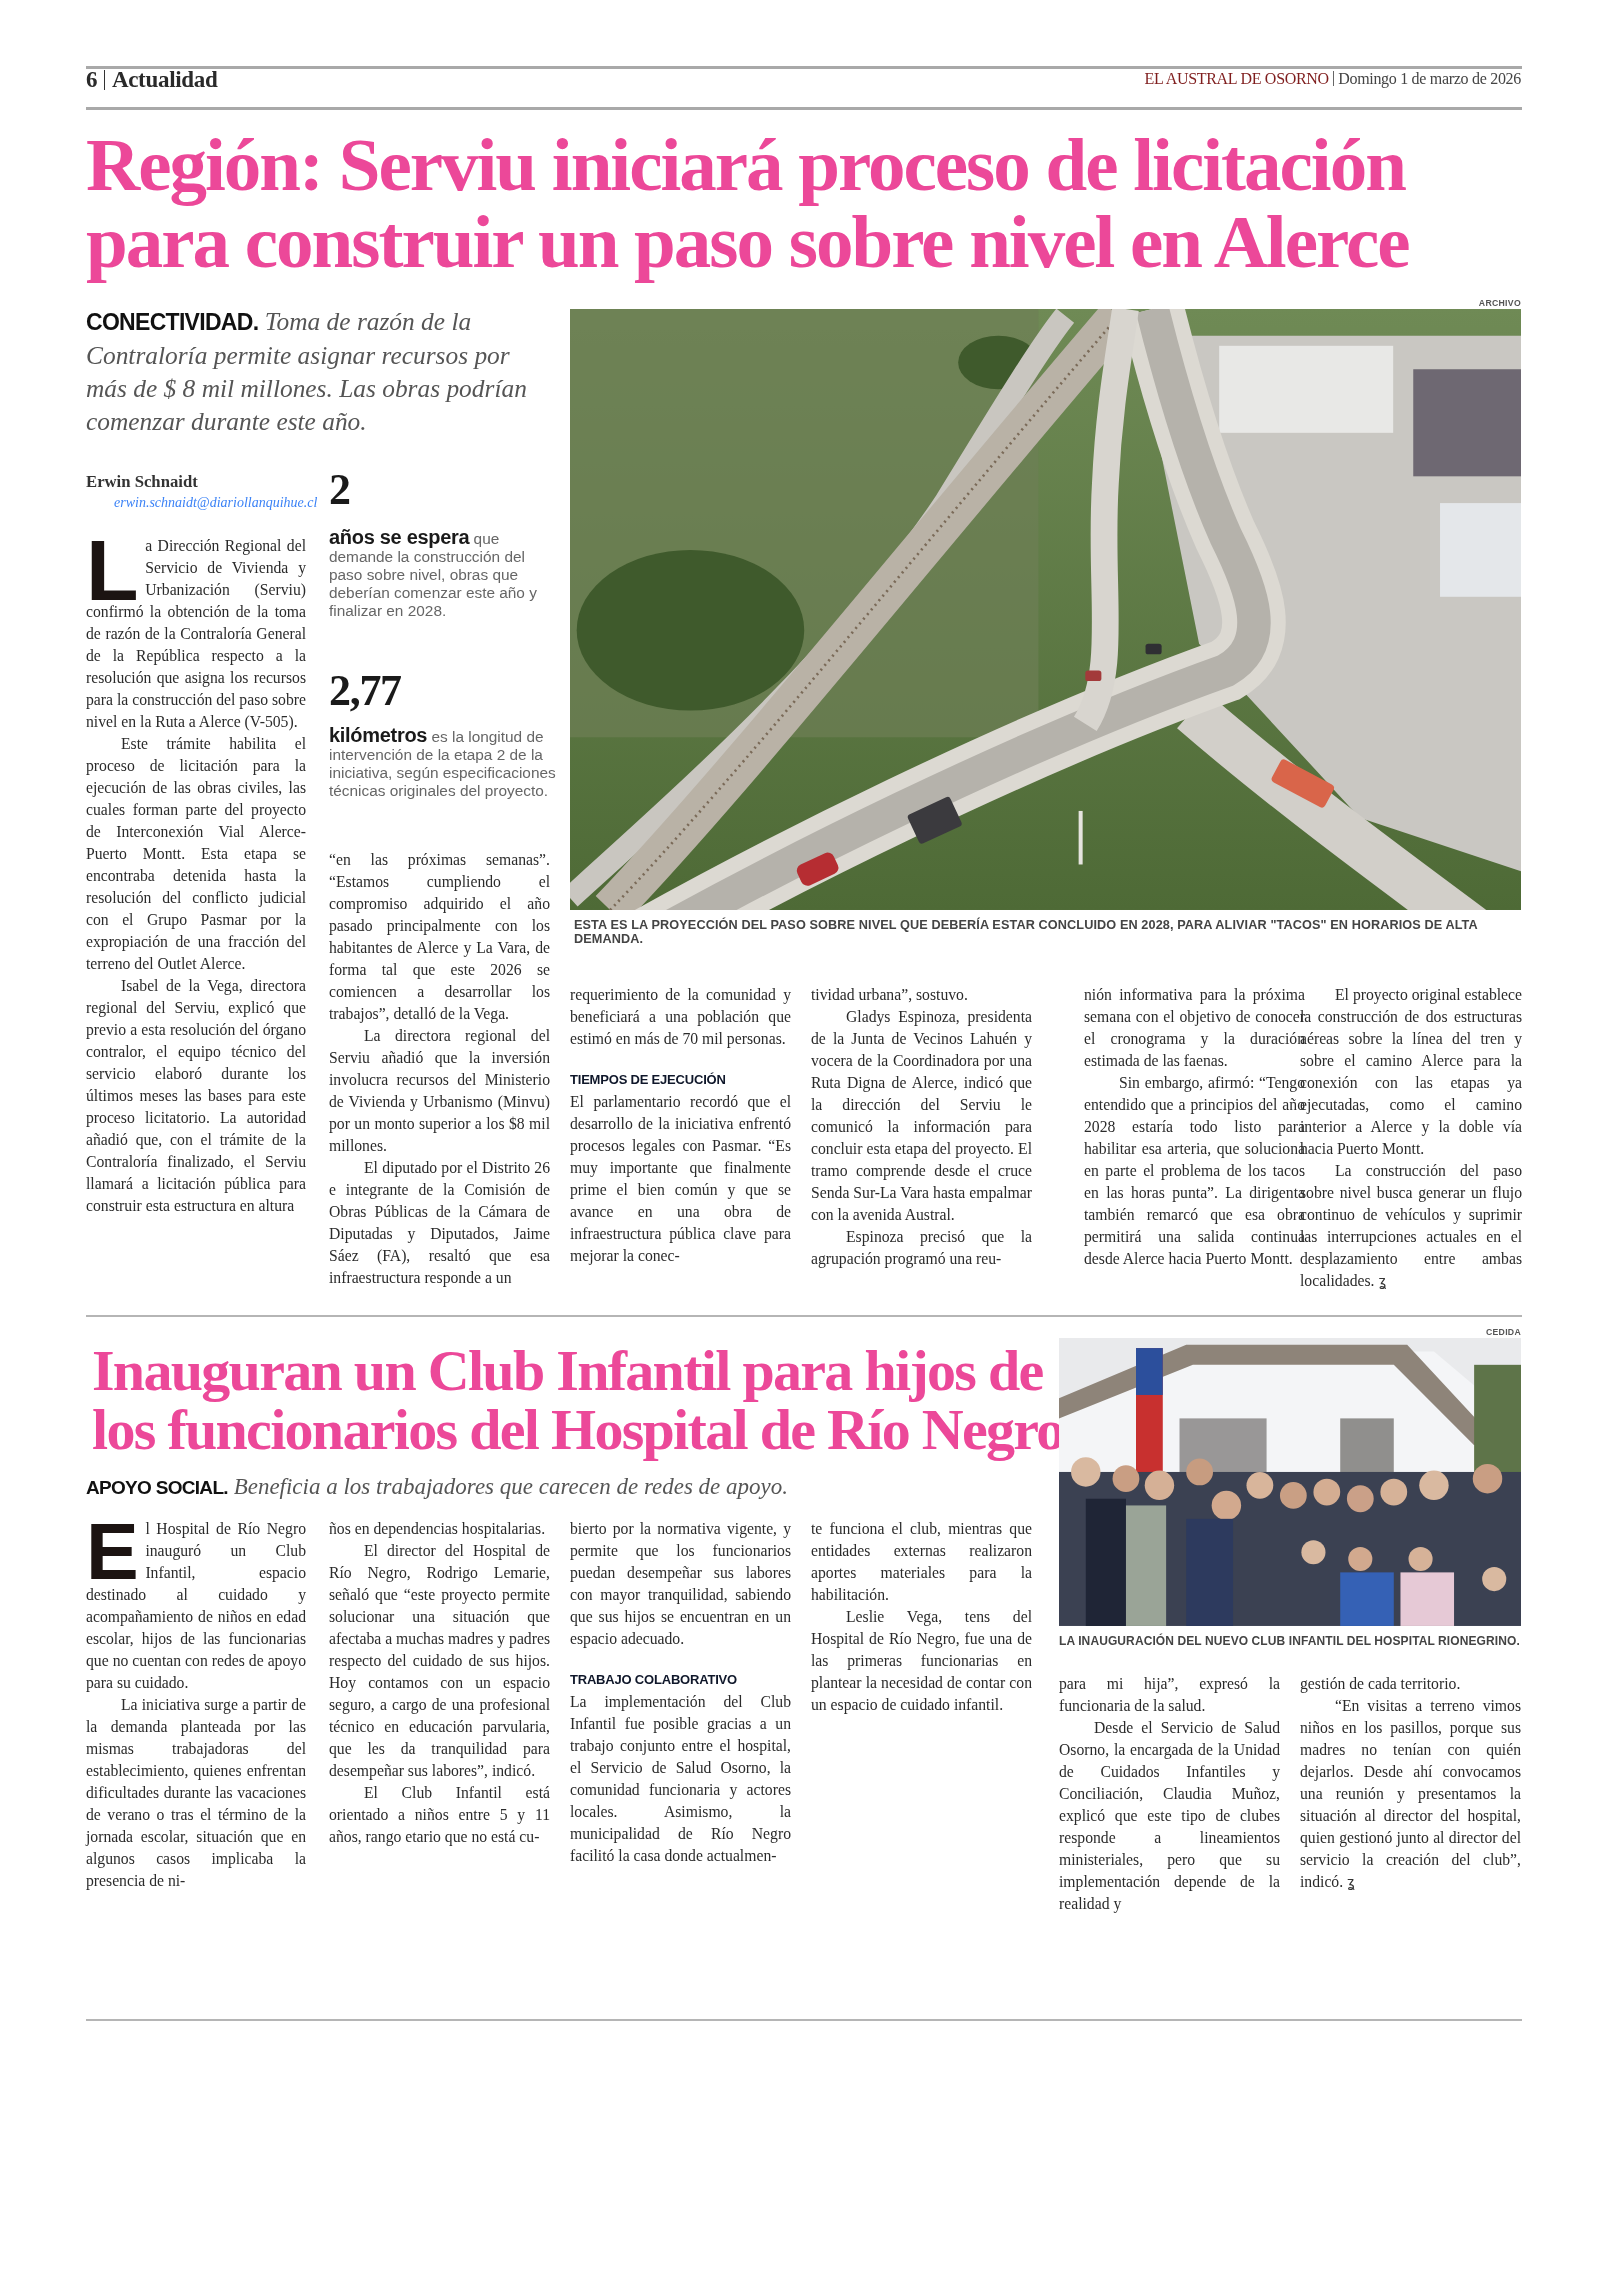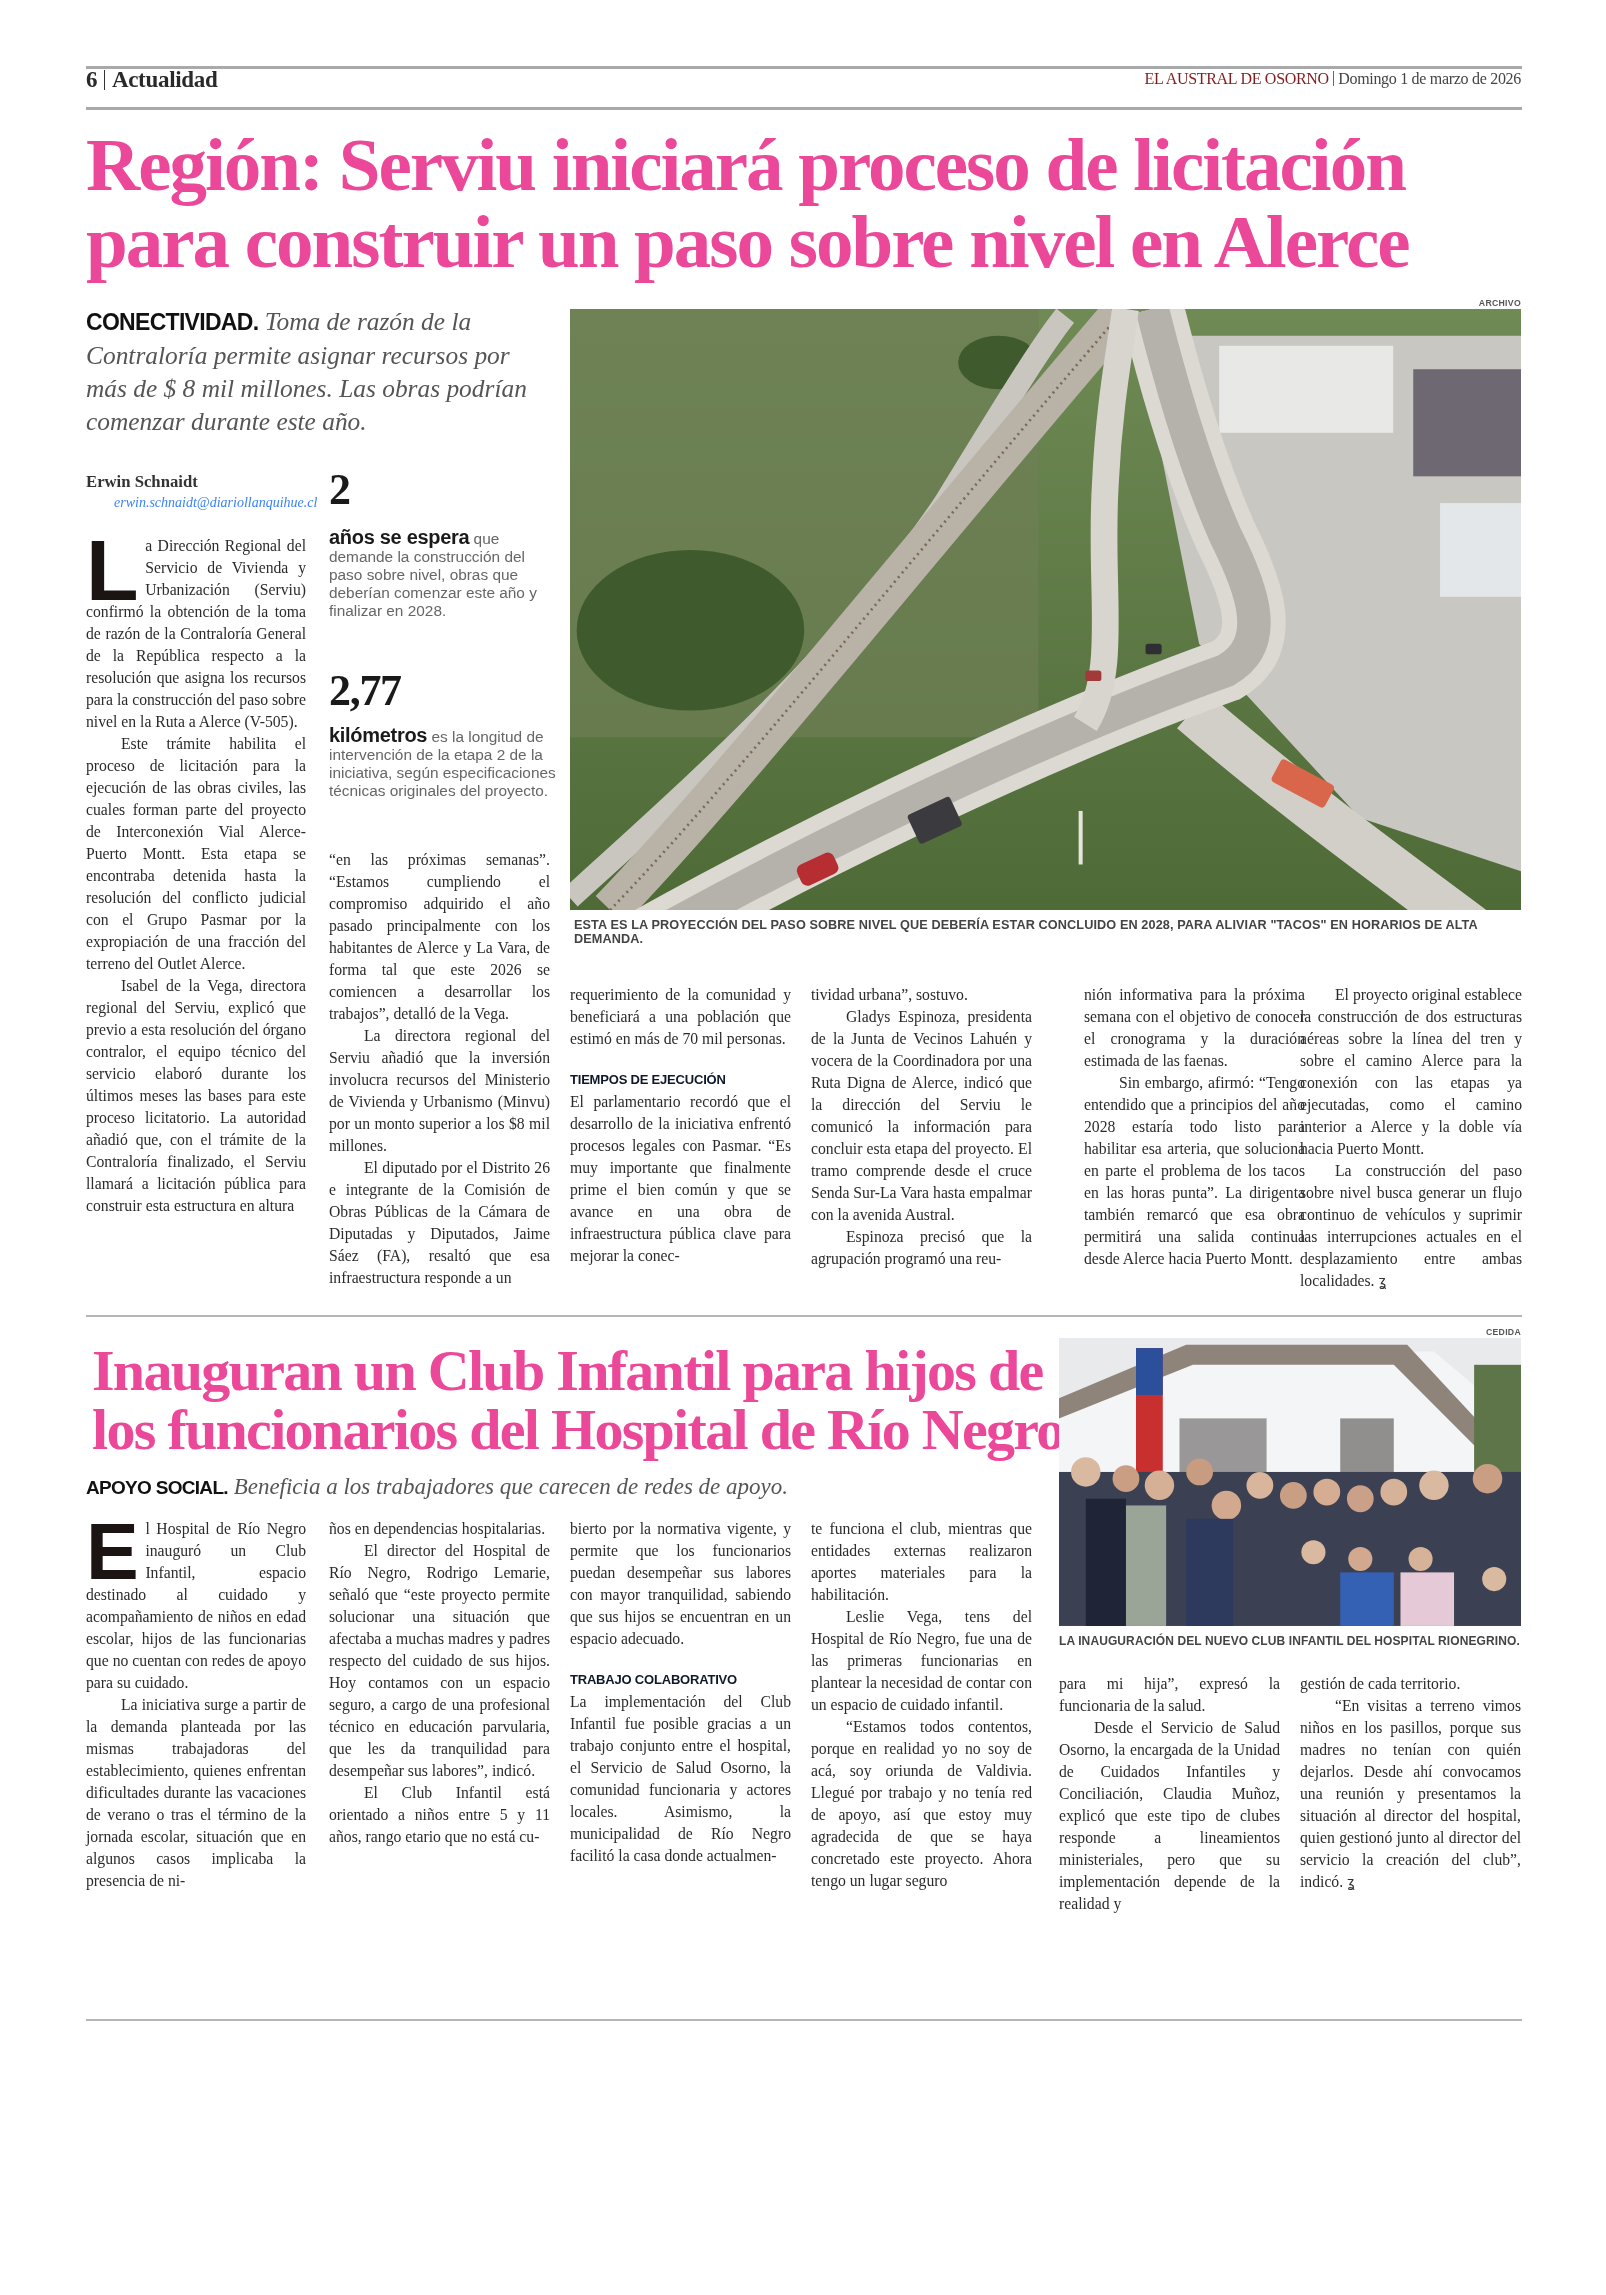--- a/index.html
+++ b/index.html
@@ -214,21 +214,20 @@
 
 <div class="col serif" style="top:1518px; left:570px; width:221px;">
   <p class="noind">bierto por la normativa vigente, y permite que los funcionarios puedan desempeñar sus labores con mayor tranquilidad, sabiendo que sus hijos se encuentran en un espacio adecuado.</p>
   <div class="sub">TRABAJO COLABORATIVO</div>
   <p class="noind">La implementación del Club Infantil fue posible gracias a un trabajo conjunto entre el hospital, el Servicio de Salud Osorno, la comunidad funcionaria y actores locales. Asimismo, la municipalidad de Río Negro facilitó la casa donde actualmen-</p>
 </div>
 
 <div class="col serif" style="top:1518px; left:811px; width:221px;">
   <p class="noind">te funciona el club, mientras que entidades externas realizaron aportes materiales para la habilitación.</p>
   <p>Leslie Vega, tens del Hospital de Río Negro, fue una de las primeras funcionarias en plantear la necesidad de contar con un espacio de cuidado infantil.</p>
-  <p>“Estamos todos contentos, porque en realidad yo no soy de acá, soy oriunda de Valdivia. Llegué por trabajo y no tenía red de apoyo, así que estoy muy agradecida de que se haya concretado este proyecto. Ahora tengo un lugar seguro</p>
 </div>
 
 <div class="col serif" style="top:1673px; left:1059px; width:221px;">
   <p class="noind">para mi hija”, expresó la funcionaria de la salud.</p>
   <p>Desde el Servicio de Salud Osorno, la encargada de la Unidad de Cuidados Infantiles y Conciliación, Claudia Muñoz, explicó que este tipo de clubes responde a lineamientos ministeriales, pero que su implementación depende de la realidad y</p>
 </div>
 
 <div class="col serif" style="top:1673px; left:1300px; width:221px;">
   <p class="noind">gestión de cada territorio.</p>
   <p><span>“En visitas a terreno vimos niños en los pasillos, porque sus madres no tenían con quién dejarlos. Desde ahí convocamos una reunión y presentamos la situación al director del hospital, quien gestionó junto al director del servicio la creación del club”, indicó.</span> <span class="endmark">ʓ</span></p>

